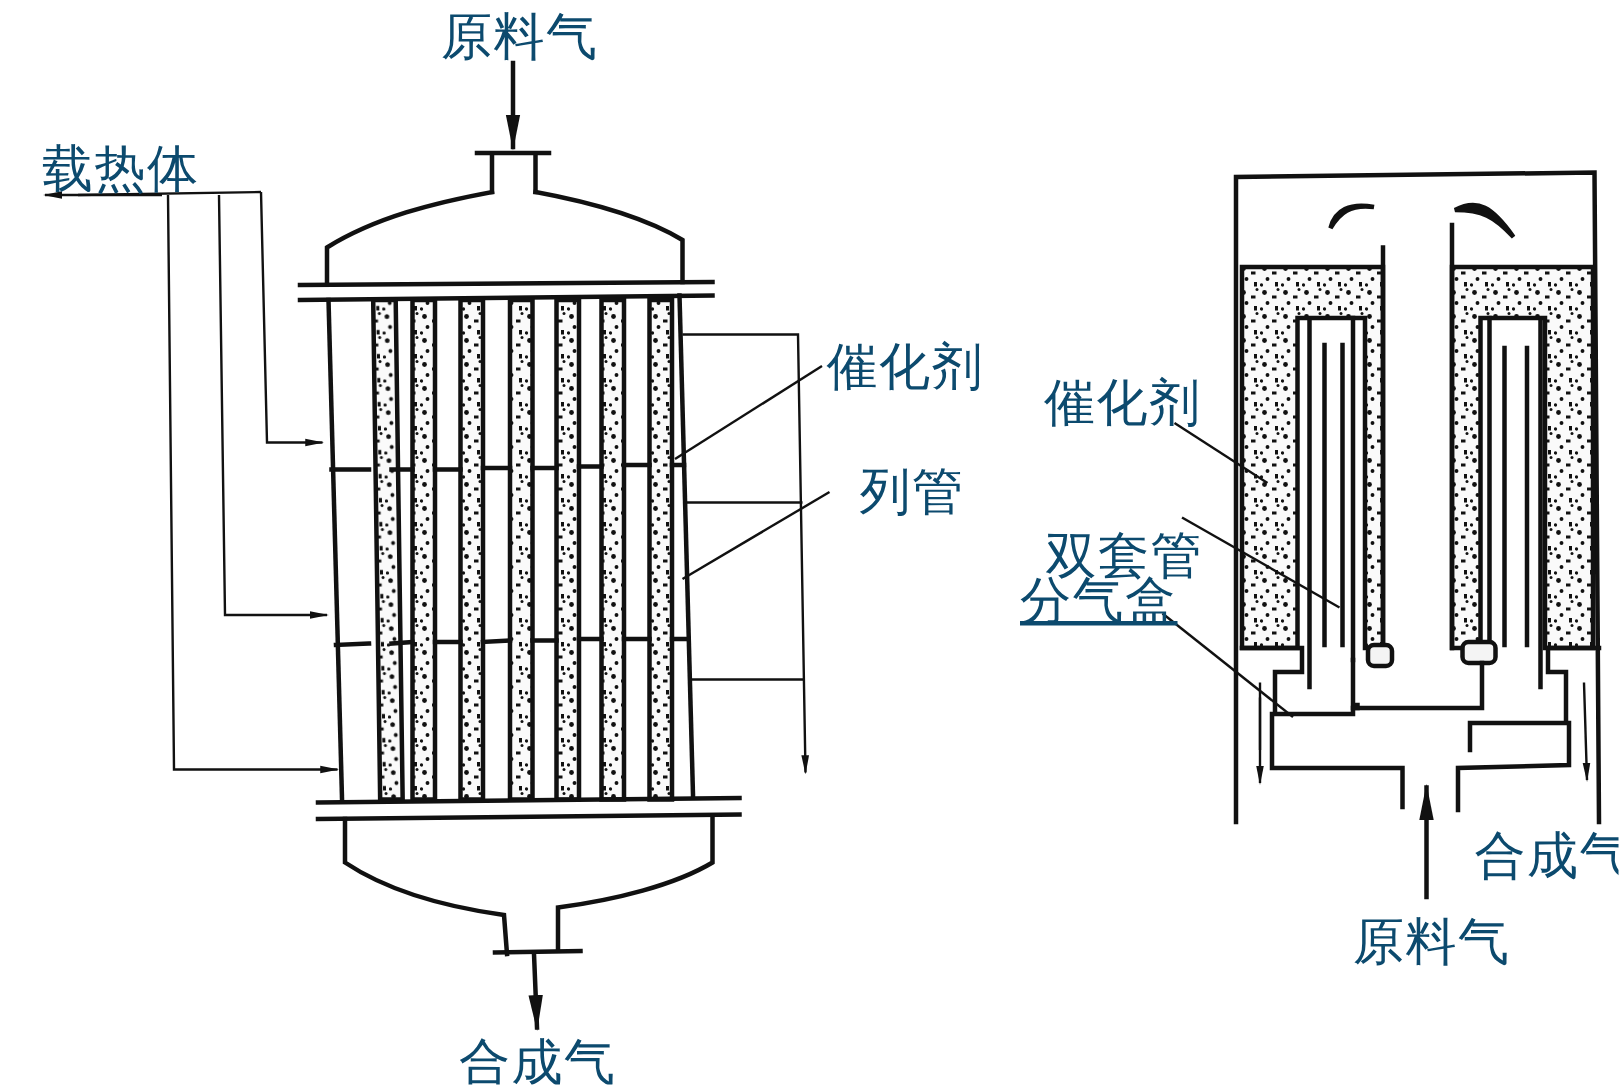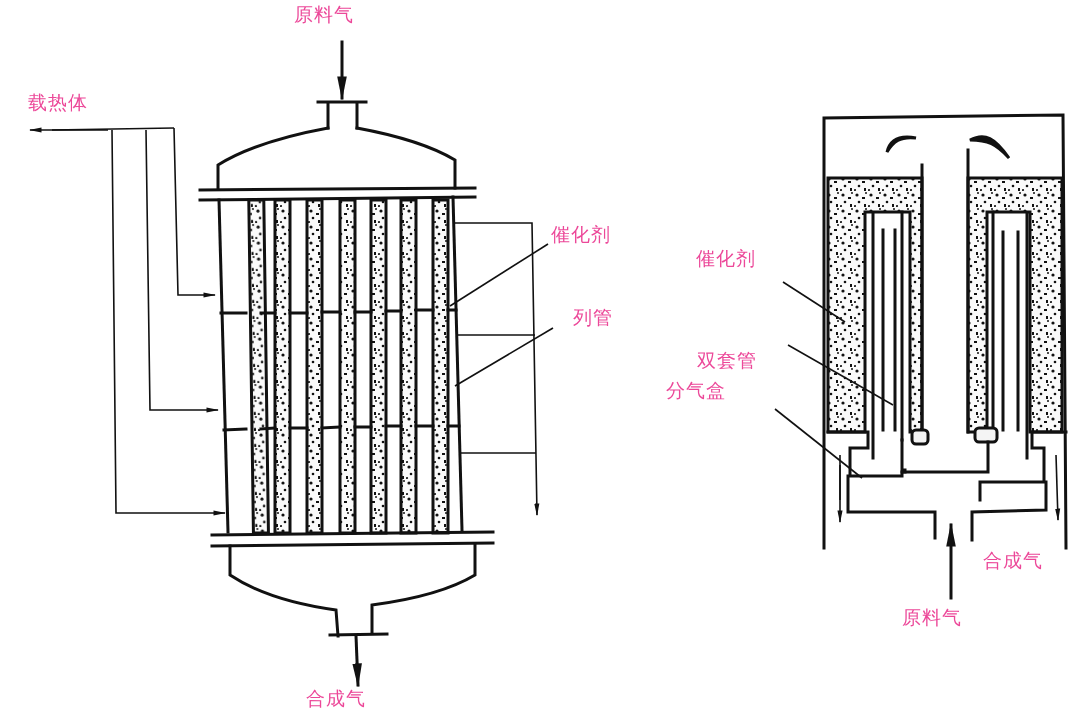--- a/index.html
+++ b/index.html
@@ -1,18 +1,18 @@
 <!DOCTYPE html>
 <html><head>
   <meta charset="utf-8">
   <style>
     html, body { margin: 0; padding: 0; background: #ffffff; }
     body { width: 1079px; height: 723px; position: relative; overflow: hidden; font-family: "DejaVu Sans", sans-serif; }
     svg { position: absolute; left: 0; top: 0; }
-    .lbl { position: absolute; font-size: 19px; color: #ec4899; white-space: nowrap; letter-spacing: 1px; font-family: "DejaVu Sans", sans-serif; }
+    .lbl { position: absolute; font-size: 34px; color: #0c4a6e; white-space: nowrap; letter-spacing: 1px; font-family: "DejaVu Sans", sans-serif; }
     .ln { stroke: #111; fill: none; stroke-width: 3; stroke-linecap: square; }
     .thin { stroke: #111; fill: none; stroke-width: 1.6; }
     .tube { fill: #f4f4f4; stroke: #111; stroke-width: 3; }
     .cat { fill: url(#dots); stroke: #111; stroke-width: 3; }
   </style>
 </head>
 <body>
 
 <svg width="1079" height="723" viewBox="0 0 1079 723">
   <defs>
@@ -115,15 +115,15 @@
 </svg>
 
 <div class="lbl" style="left:294px;top:2px;">原料气</div>
 <div class="lbl" style="left:28px;top:90px;">载热体</div>
 <div class="lbl" style="left:551px;top:222px;">催化剂</div>
 <div class="lbl" style="left:573px;top:305px;">列管</div>
 <div class="lbl" style="left:306px;top:686px;">合成气</div>
 
 <div class="lbl" style="left:696px;top:246px;">催化剂</div>
 <div class="lbl" style="left:697px;top:310px;margin-top:38px;">双套管</div>
-<div class="lbl" style="left:666px;top:378px;">分气盒</div>
+<div class="lbl" style="left:680px;top:378px;text-decoration:underline;">分气盒</div>
 <div class="lbl" style="left:983px;top:548px;">合成气</div>
 <div class="lbl" style="left:902px;top:605px;">原料气</div>
 
 </body></html>

